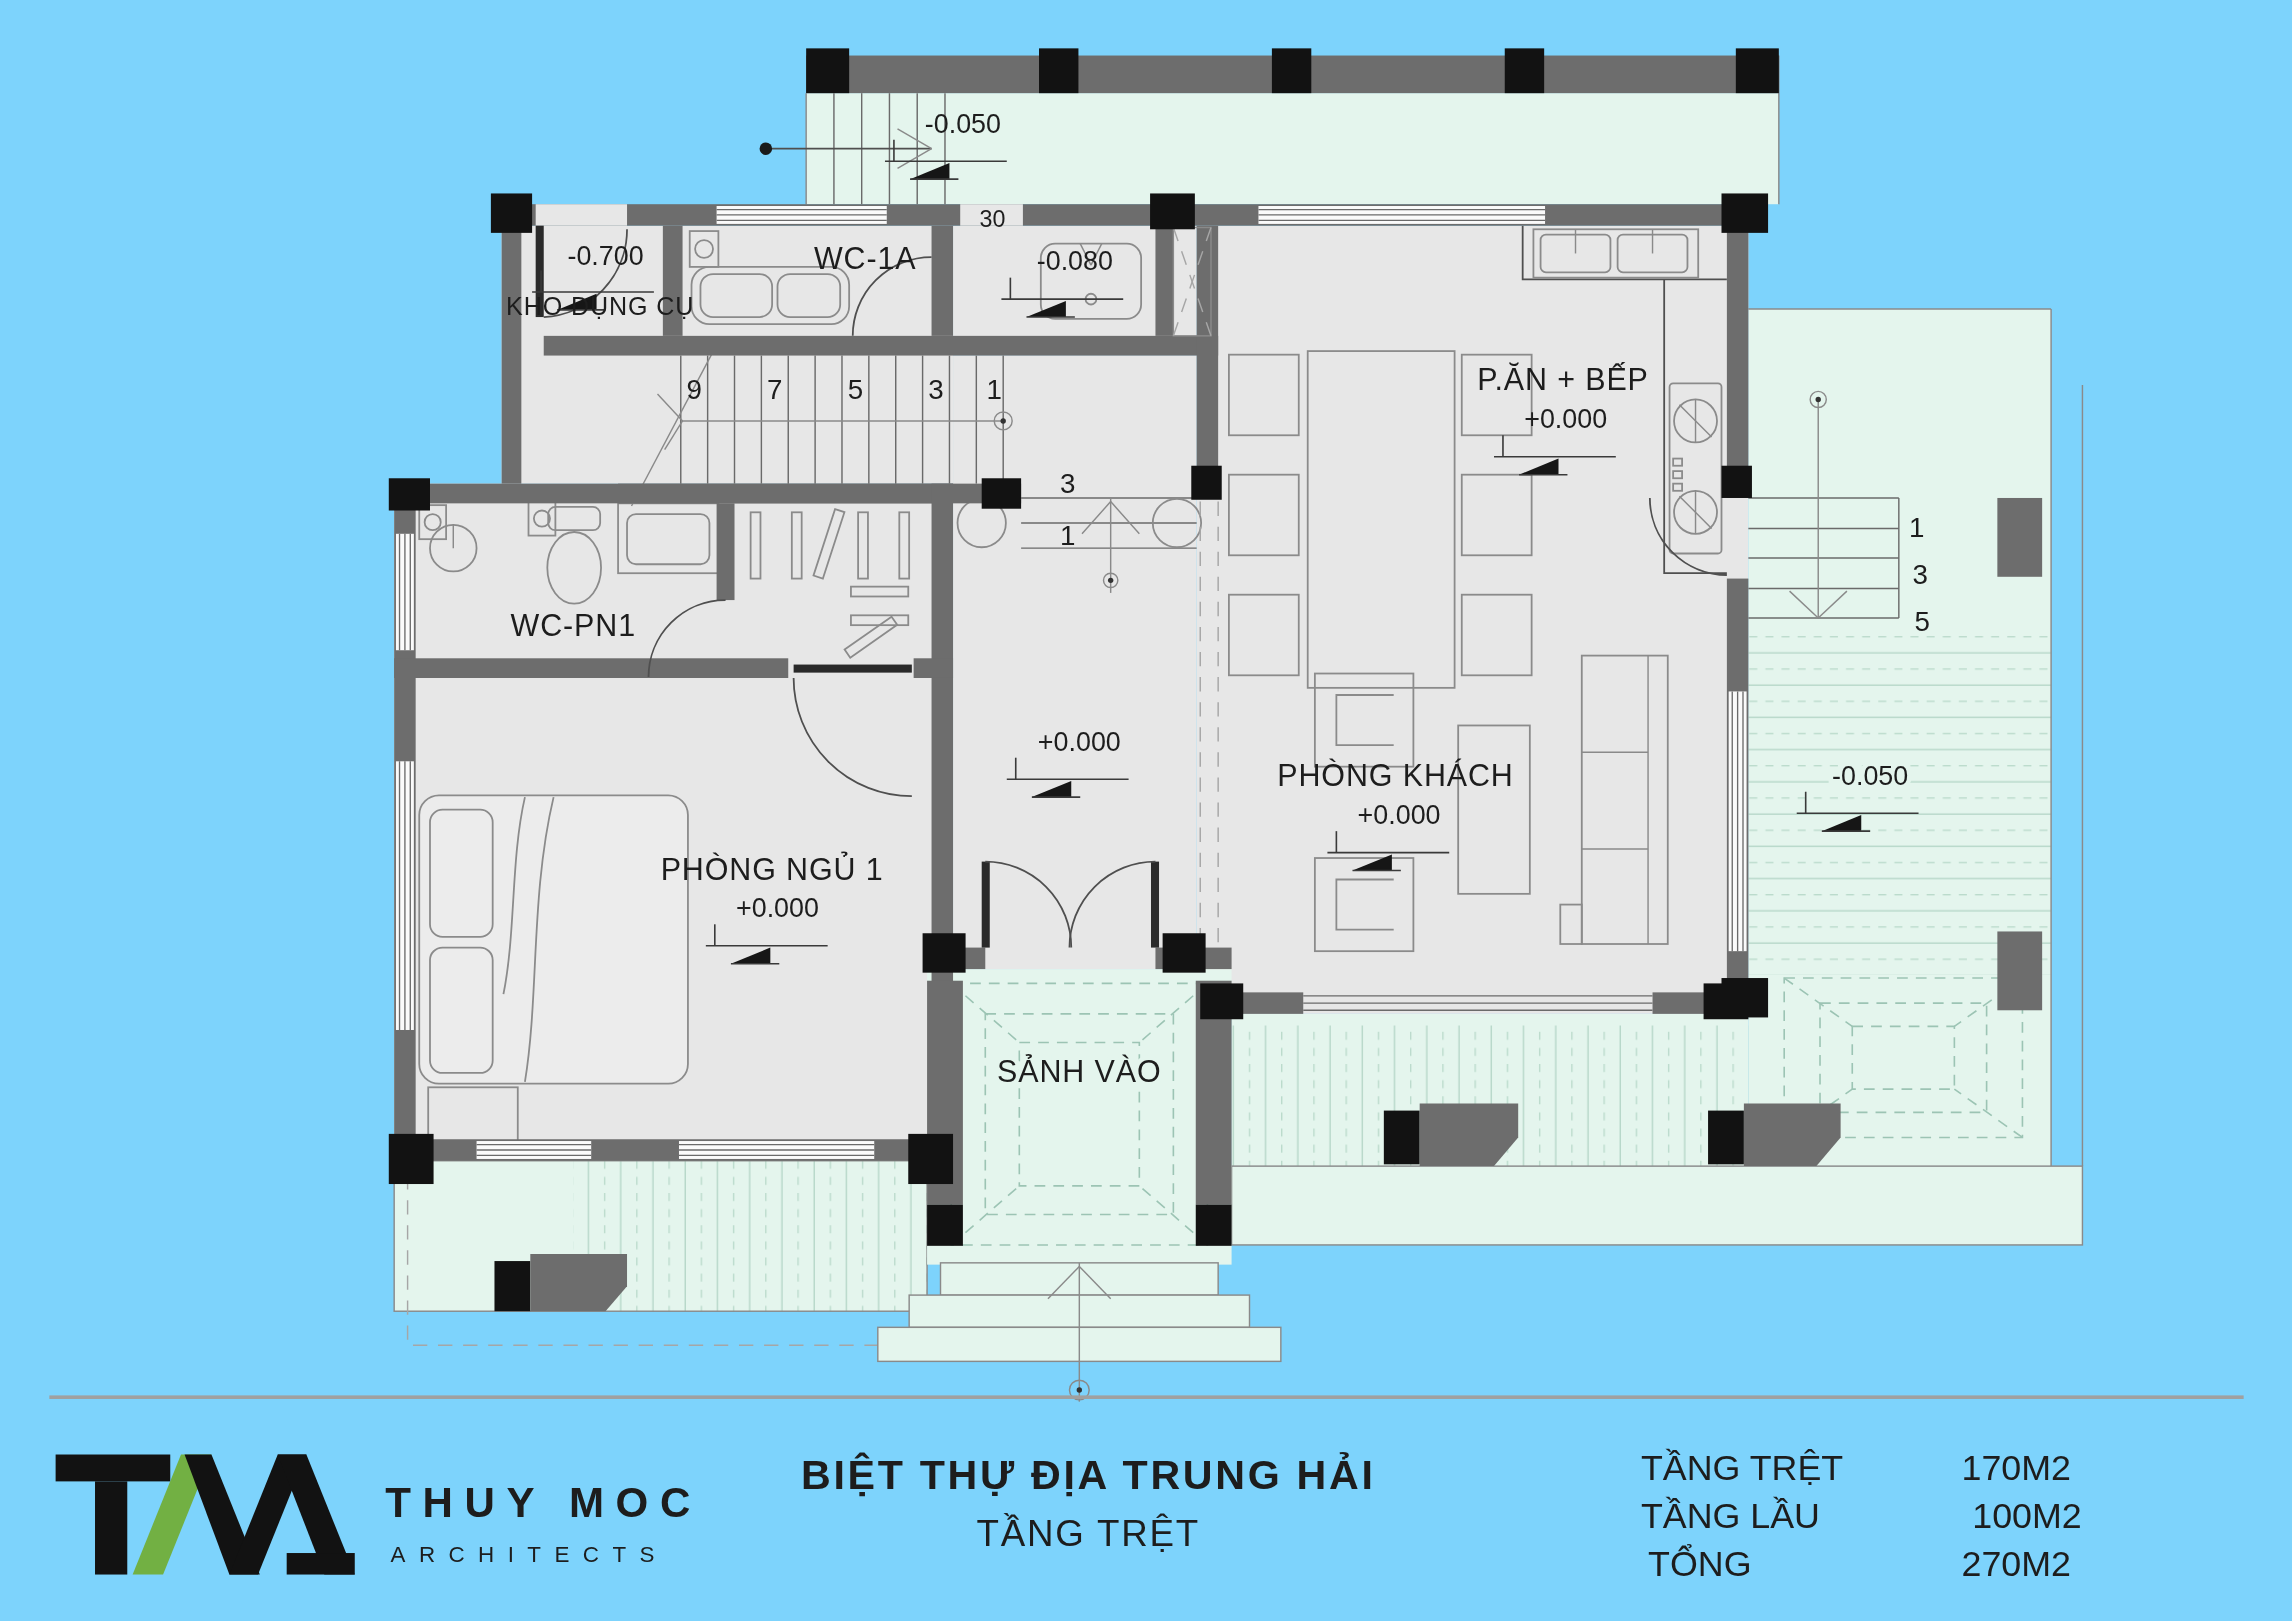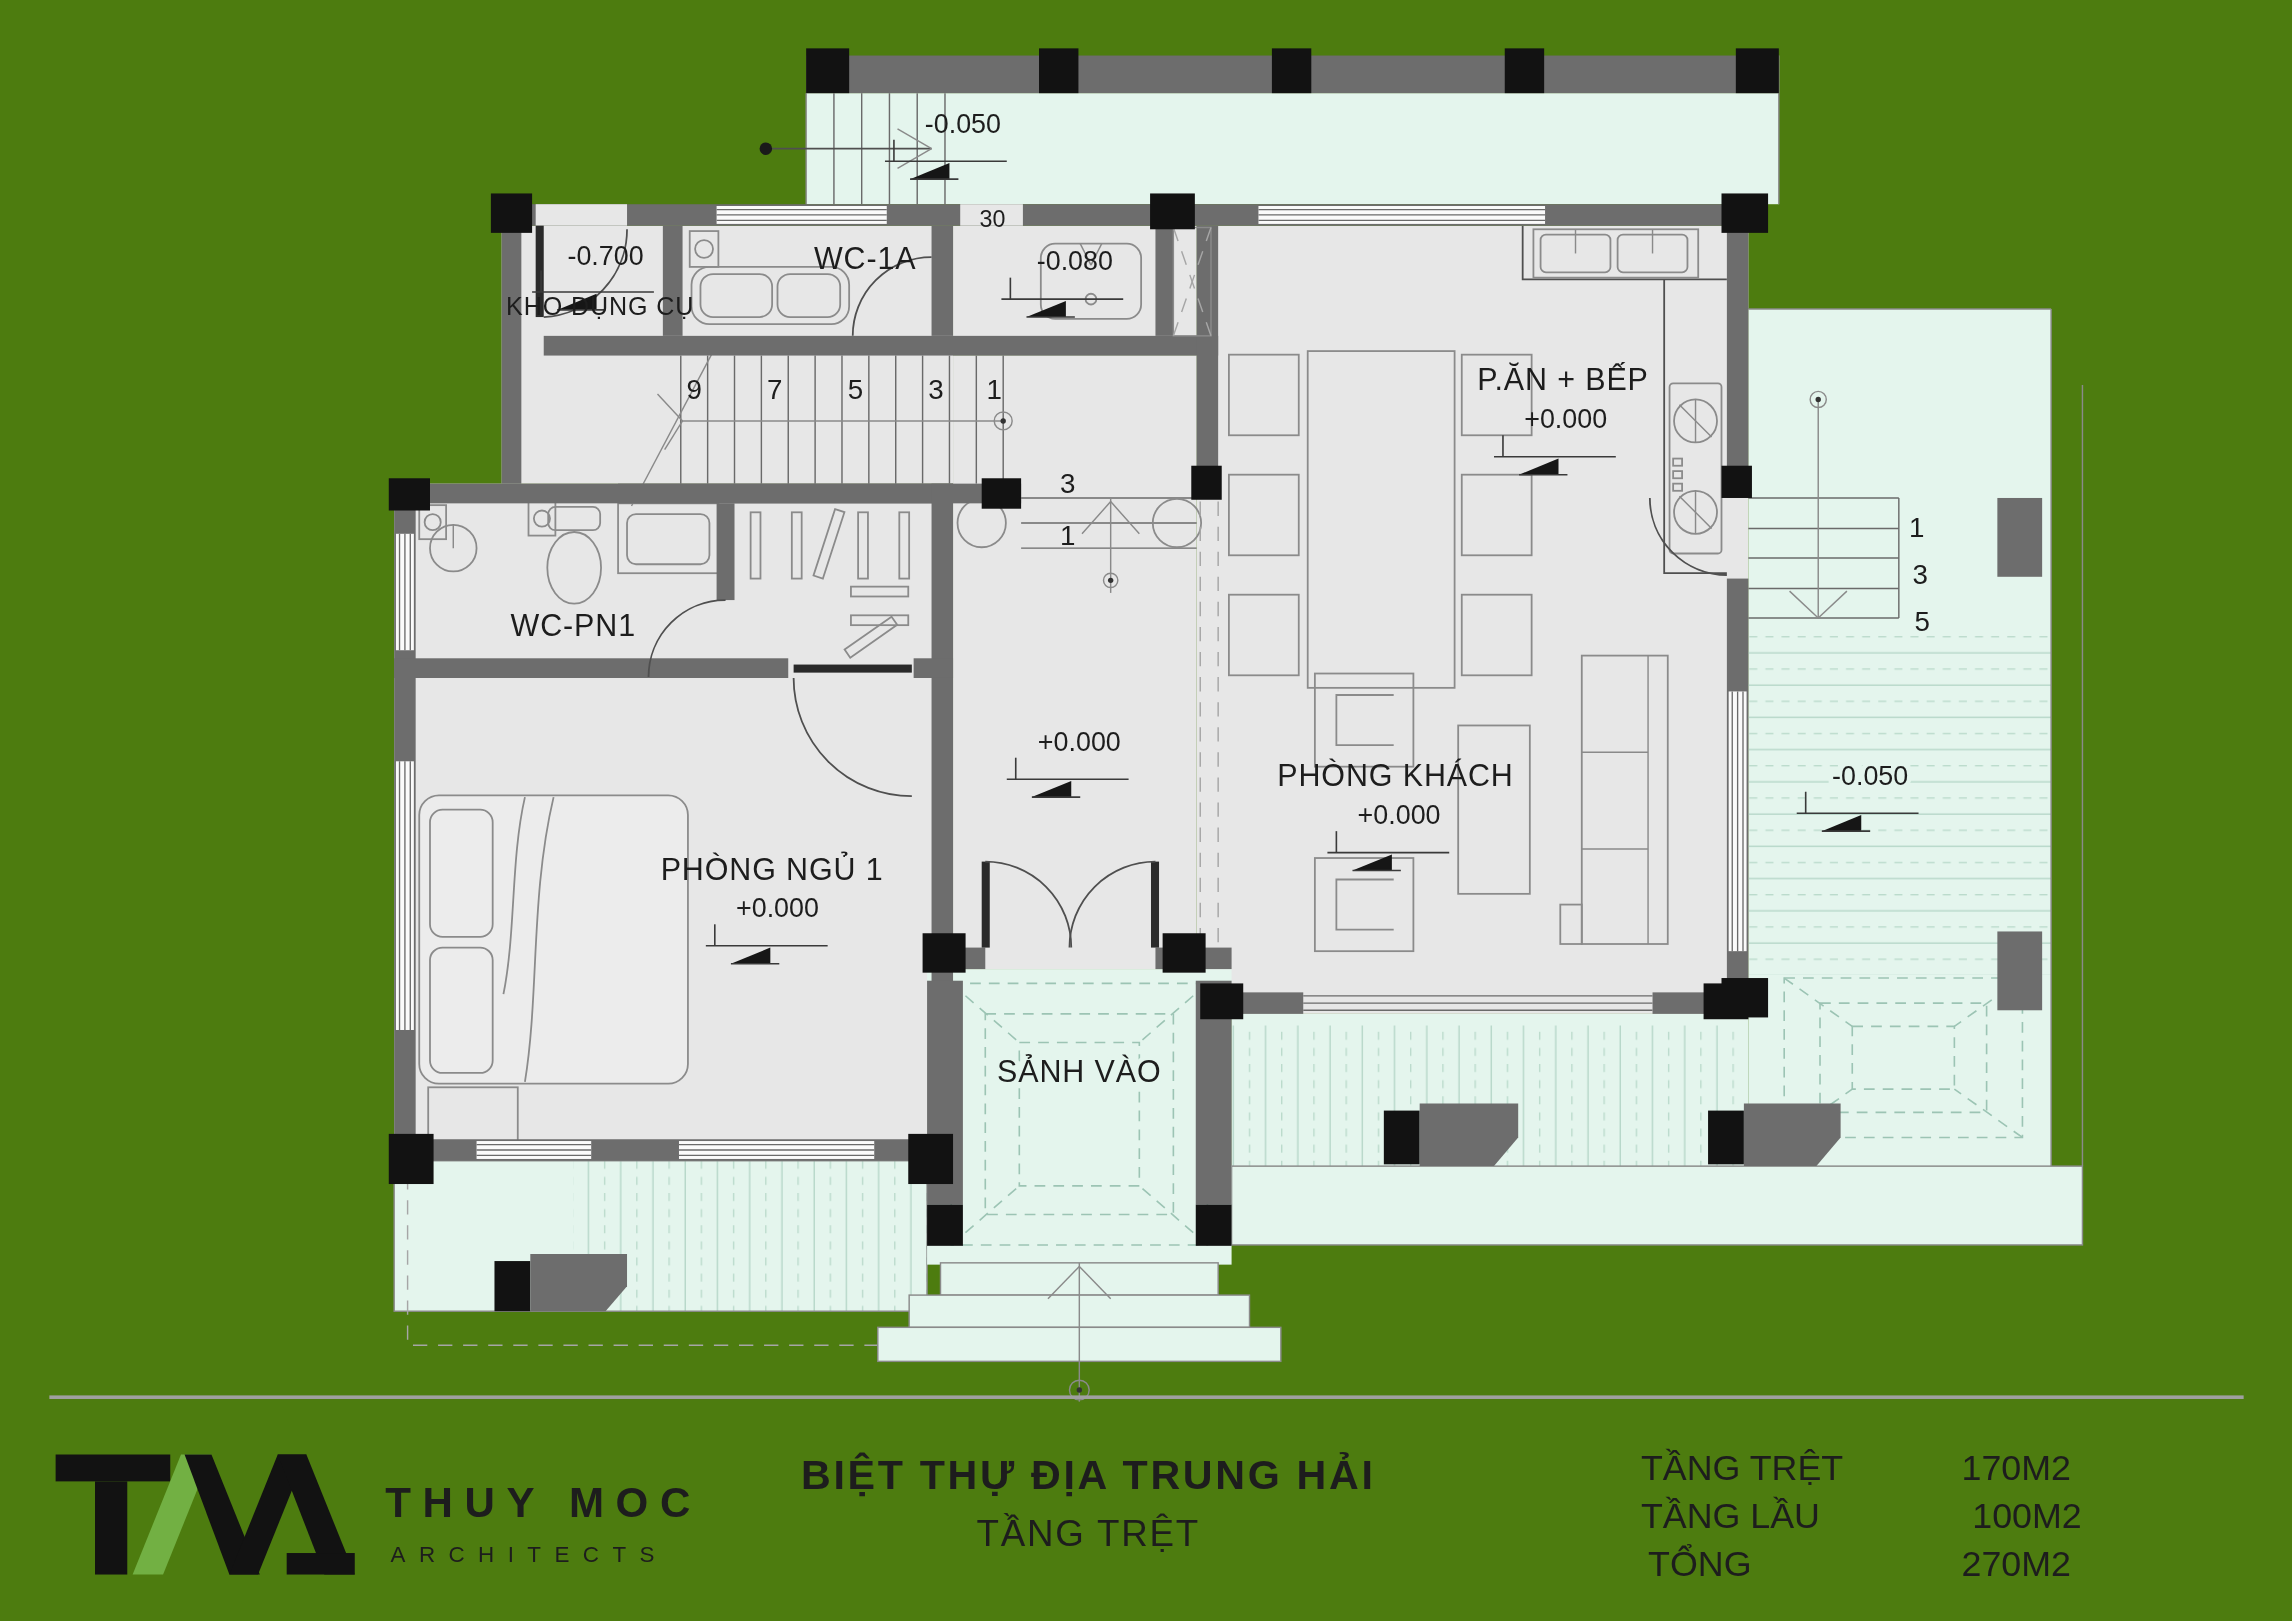--- a/index.html
+++ b/index.html
@@ -1,16 +1,16 @@
 <!DOCTYPE html>
 <html style="font-size:14.3px"><head>
 <meta charset="utf-8">
 <style>
   html,body{margin:0;padding:0;background:#ffffff;}
-  .page{position:relative;width:2293px;height:1622px;background:#4d7c0f;overflow:hidden;}
+  .page{position:relative;width:2293px;height:1622px;background:#7dd3fc;overflow:hidden;}
   svg{display:block;}
   svg text{font-family:"Liberation Sans", sans-serif;fill:#1d1d1d;}
   .rm{font-size:34px;letter-spacing:1px;}
   .rm-s{font-size:28px;letter-spacing:1px;}
   .lv{font-size:30px;}
   .num{font-size:31px;}
   .dim{font-size:26px;}
   .halo{paint-order:stroke;stroke:#e4f5ed;stroke-width:10px;}
   .wall{fill:#6d6d6d;}
   .blk{fill:#121212;}

